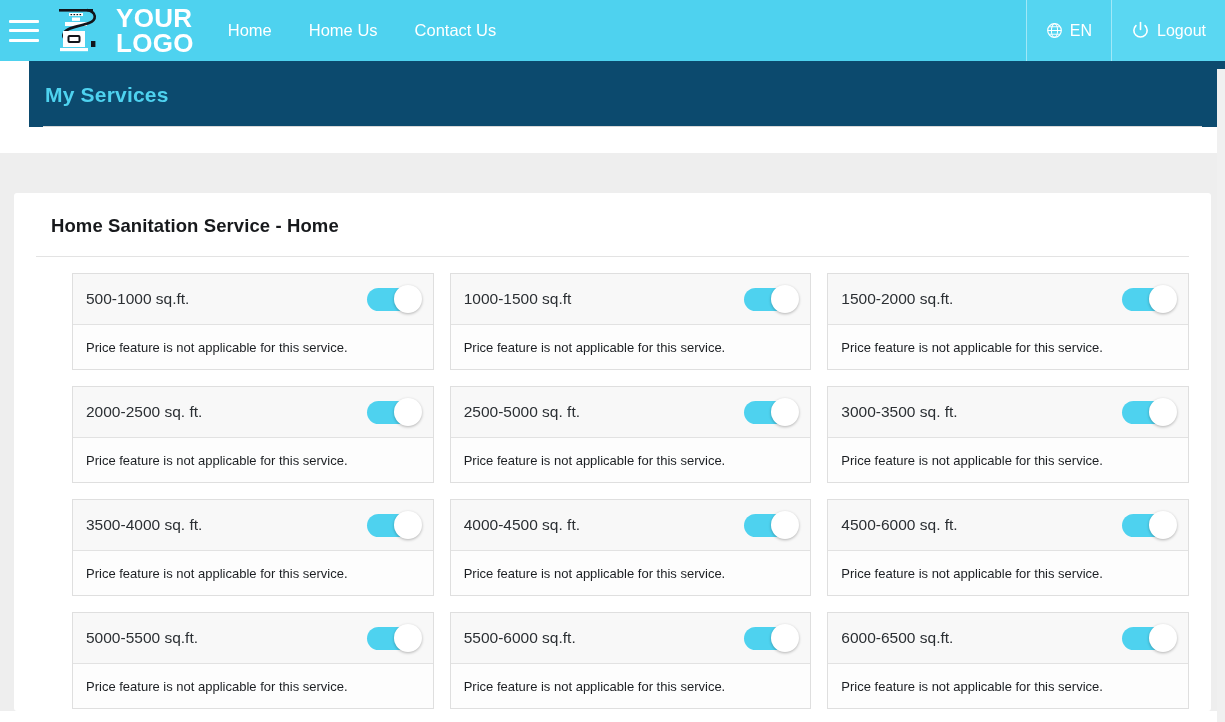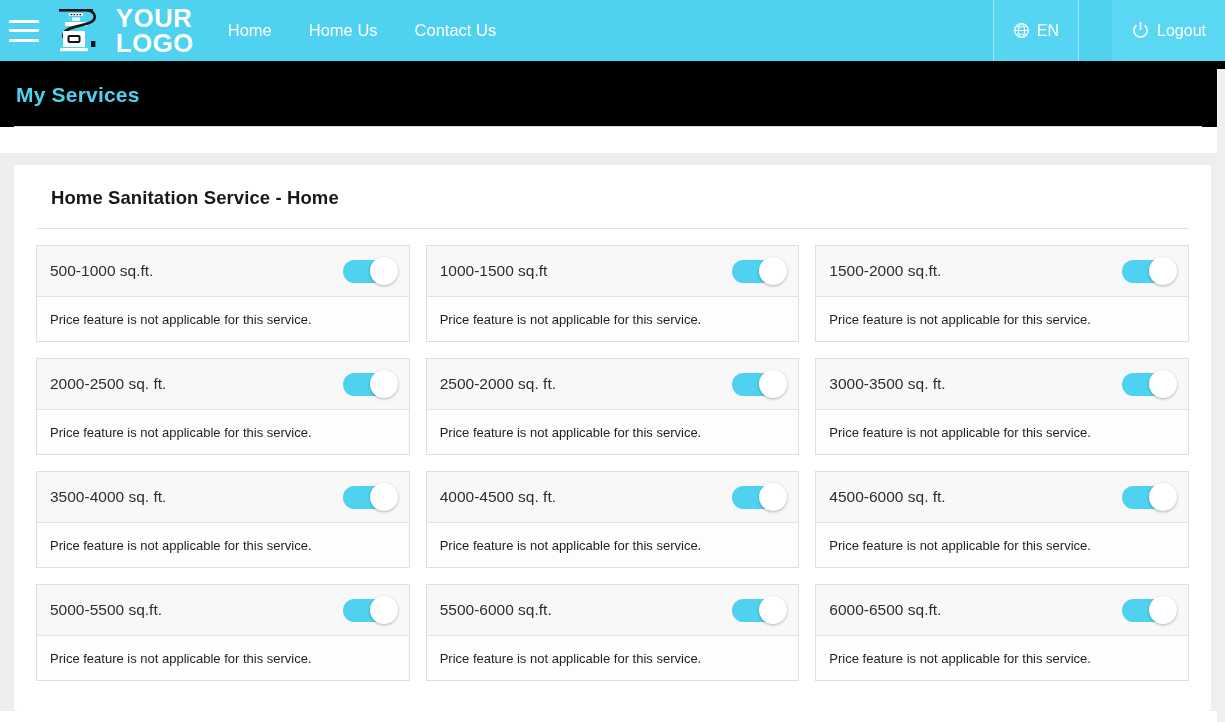--- a/index.html
+++ b/index.html
@@ -79,56 +79,56 @@
   .hr-item {
     display: flex;
     align-items: center;
     justify-content: center;
     gap: 7px;
     color: #ffffff;
     font-size: 16px;
     padding: 0 19px;
     cursor: pointer;
     white-space: nowrap;
-    margin-left: 33px;
   }
   .hr-item.lang {
     border-left: 1px solid rgba(255,255,255,0.45);
     border-right: 1px solid rgba(255,255,255,0.45);
     background: #55d5f1;
     min-width: 74px;
   }
   .hr-item.logout {
     background: #5ad7f2;
     min-width: 101px;
   }
   .ico { display: inline-flex; align-items: center; }
 
   
   .titlebar {
-    background: #000000;
+    background: #0c4a6e;
     padding: 22px 9px 0 0;
+    margin-left: 29px;
   }
   .titlebar h1 {
     color: #4ed2ef;
     font-size: 21px;
     font-weight: 700;
     padding-left: 16px;
     letter-spacing: 0.2px;
   }
   .titlebar .rule {
     margin: 19px 14px 0 14px;
     border-top: 1px solid #d8d8d8;
   }
   .titlebar-pad { height: 26px; background: #ffffff; }
 
   
   .page {
     background: #eeeeee;
-    padding: 12px 14px 0 14px;
+    padding: 40px 14px 0 14px;
     height: calc(722px - 69px - 69px - 26px);
   }
   .panel {
     background: #ffffff;
     border-radius: 3px;
     padding: 22px 22px 0 22px;
     height: 100%;
     overflow: hidden;
   }
   .panel h2 {
@@ -142,20 +142,21 @@
     margin: 19px 0 0 0;
     border-top: 1px solid #e3e3e3;
   }
 
   .grid {
     display: grid;
     grid-template-columns: repeat(3, 1fr);
     column-gap: 16px;
     row-gap: 16px;
     padding-top: 16px;
+    margin-left: 36px;
   }
 
   .svc {
     border: 1px solid #dfdfdf;
     background: #ffffff;
   }
   .svc-head {
     background: #f8f8f8;
     border-bottom: 1px solid #e2e2e2;
     height: 51px;
@@ -329,21 +330,21 @@
             <div class="toggle">
               <div class="knob"></div>
             </div>
           </div>
           <div class="svc-body">
             <span class="svc-note">Price feature is not applicable for this service.</span>
           </div>
         </div>
         <div class="svc">
           <div class="svc-head">
-            <span class="svc-label">2500-2000 sq. ft.</span>
+            <span class="svc-label">2500-5000 sq. ft.</span>
             <div class="toggle">
               <div class="knob"></div>
             </div>
           </div>
           <div class="svc-body">
             <span class="svc-note">Price feature is not applicable for this service.</span>
           </div>
         </div>
         <div class="svc">
           <div class="svc-head">

